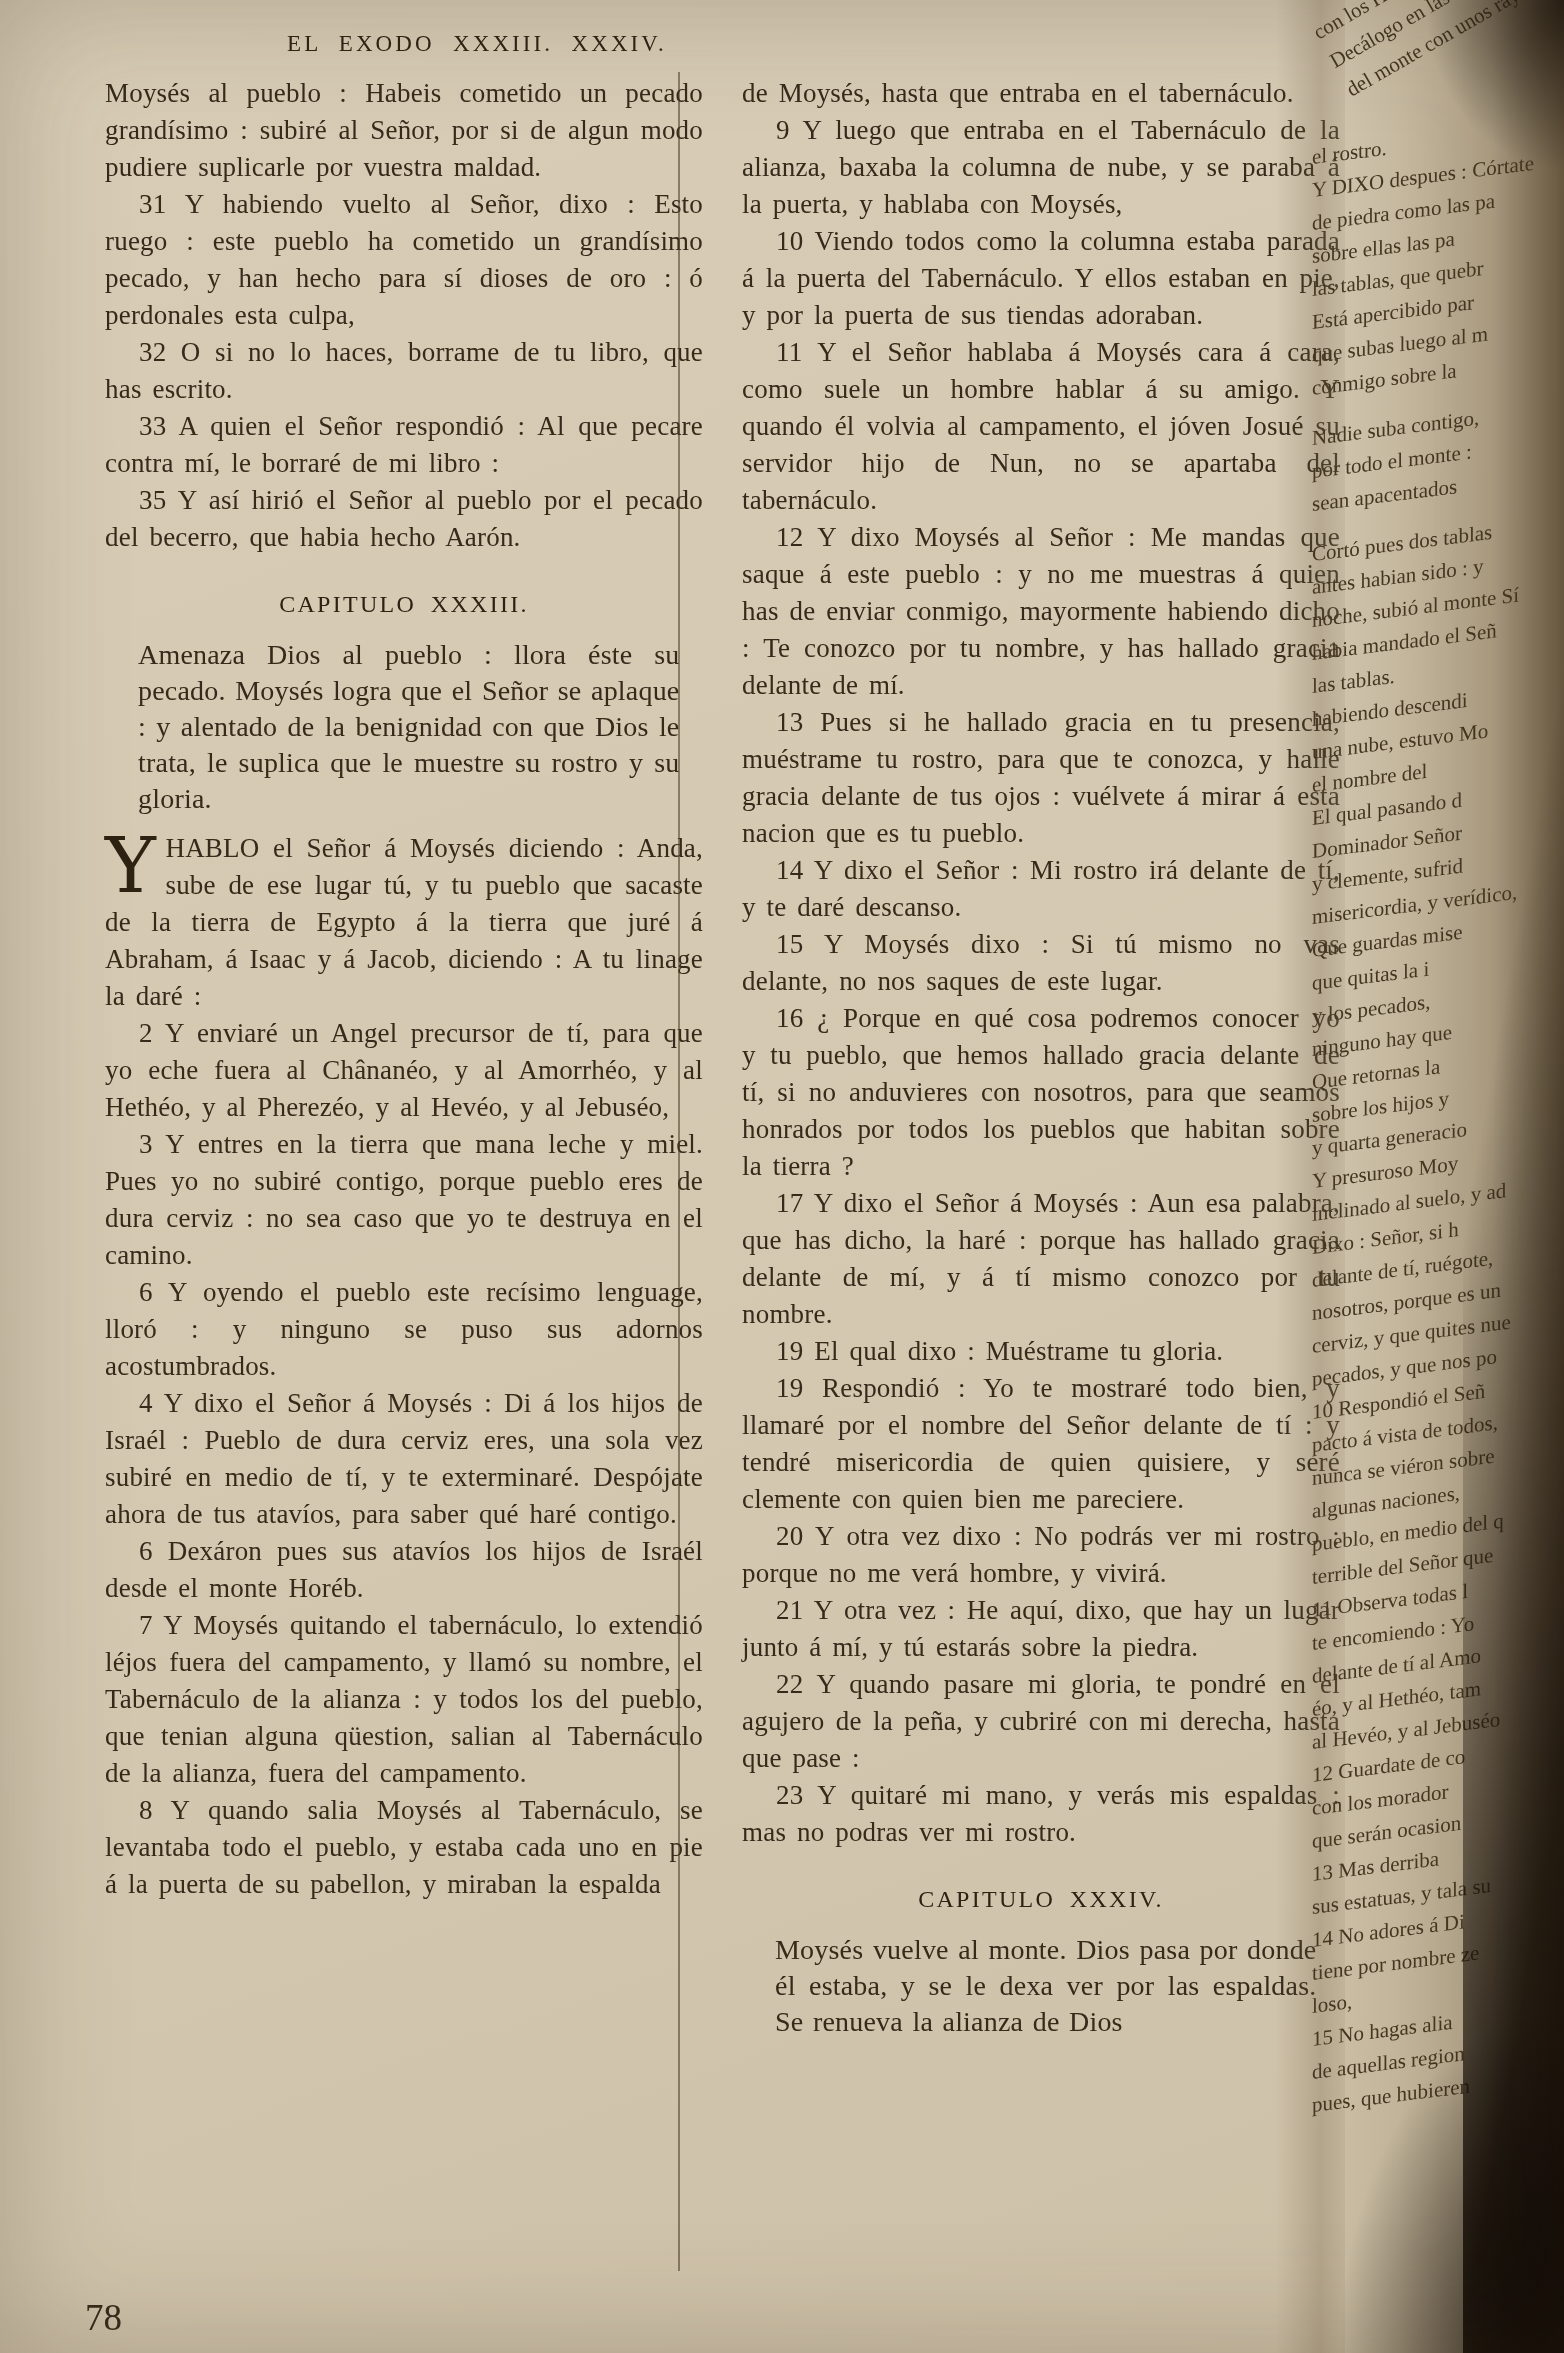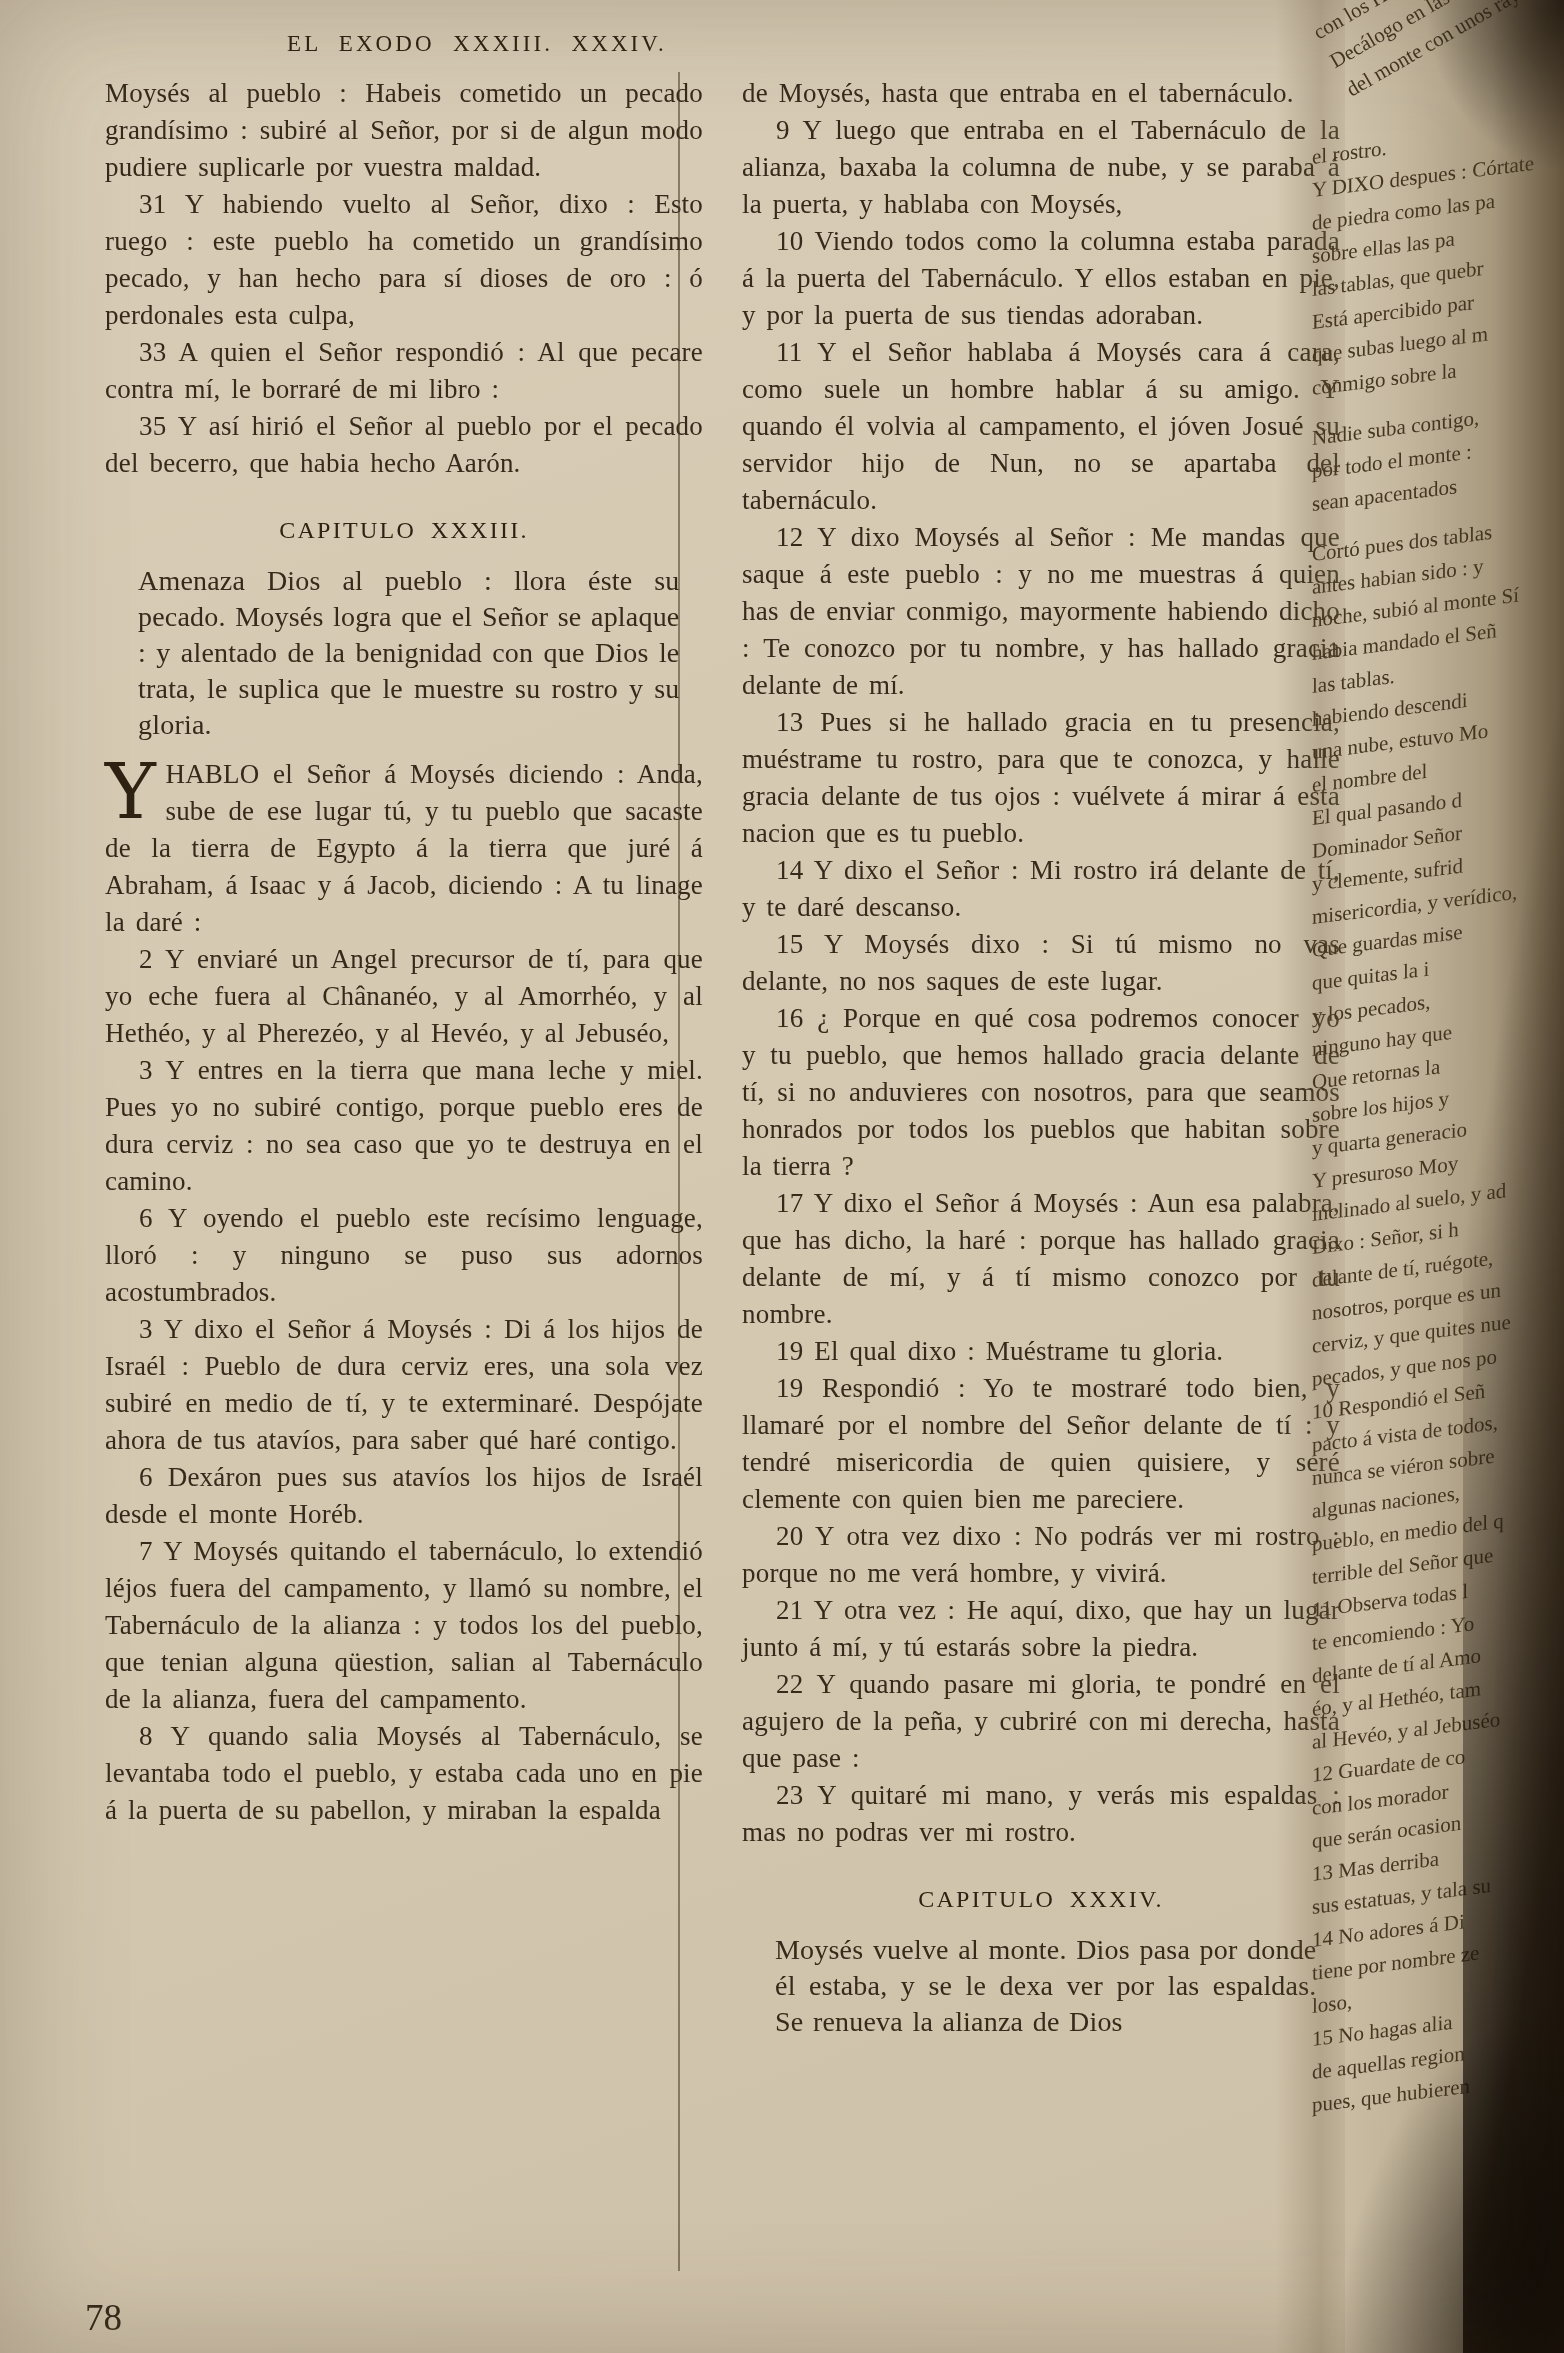--- a/index.html
+++ b/index.html
@@ -94,29 +94,30 @@
 </head>
 <body>
 
 <div class="scan">
 
   <div class="running-head">EL EXODO XXXIII. XXXIV.</div>
 
   <div class="col col-left" id="left-col">
       <p class="verse no-indent">Moysés al pueblo : Habeis cometido un pecado grandísimo : subiré al Señor, por si de algun modo pudiere suplicarle por vuestra maldad.</p>
       <p class="verse">31 Y habiendo vuelto al Señor, dixo : Esto ruego : este pueblo ha cometido un grandísimo pecado, y han hecho para sí dioses de oro : ó perdonales esta culpa,</p>
+      <p class="verse">32 O si no lo haces, borrame de tu libro, que has escrito.</p>
       <p class="verse">33 A quien el Señor respondió : Al que pecare contra mí, le borraré de mi libro :</p>
       <p class="verse">35 Y así hirió el Señor al pueblo por el pecado del becerro, que habia hecho Aarón.</p>
       <div class="chapter-heading">CAPITULO XXXIII.</div>
       <div class="argument">Amenaza Dios al pueblo : llora éste su pecado. Moysés logra que el Señor se aplaque : y alentado de la benignidad con que Dios le trata, le suplica que le muestre su rostro y su gloria.</div>
       <p class="verse no-indent"><span class="dropcap">Y</span>HABLO el Señor á Moysés diciendo : Anda, sube de ese lugar tú, y tu pueblo que sacaste de la tierra de Egypto á la tierra que juré á Abraham, á Isaac y á Jacob, diciendo : A tu linage la daré :</p>
       <p class="verse">2 Y enviaré un Angel precursor de tí, para que yo eche fuera al Chânanéo, y al Amorrhéo, y al Hethéo, y al Pherezéo, y al Hevéo, y al Jebuséo,</p>
       <p class="verse">3 Y entres en la tierra que mana leche y miel. Pues yo no subiré contigo, porque pueblo eres de dura cerviz : no sea caso que yo te destruya en el camino.</p>
       <p class="verse">6 Y oyendo el pueblo este recísimo lenguage, lloró : y ninguno se puso sus adornos acostumbrados.</p>
-      <p class="verse">3 Y dixo el Señor á Moysés : Di á los hijos de Israél : Pueblo de dura cerviz eres, una sola vez subiré en medio de tí, y te exterminaré. Despójate ahora de tus atavíos, para saber qué haré contigo.</p>
+      <p class="verse">4 Y dixo el Señor á Moysés : Di á los hijos de Israél : Pueblo de dura cerviz eres, una sola vez subiré en medio de tí, y te exterminaré. Despójate ahora de tus atavíos, para saber qué haré contigo.</p>
       <p class="verse">6 Dexáron pues sus atavíos los hijos de Israél desde el monte Horéb.</p>
       <p class="verse">7 Y Moysés quitando el tabernáculo, lo extendió léjos fuera del campamento, y llamó su nombre, el Tabernáculo de la alianza : y todos los del pueblo, que tenian alguna qüestion, salian al Tabernáculo de la alianza, fuera del campamento.</p>
       <p class="verse">8 Y quando salia Moysés al Tabernáculo, se levantaba todo el pueblo, y estaba cada uno en pie á la puerta de su pabellon, y miraban la espalda</p>
     </div>
 
   <div class="col-divider"></div>
 
   <div class="col col-right" id="right-col">
       <p class="verse no-indent">de Moysés, hasta que entraba en el tabernáculo.</p>
       <p class="verse">9 Y luego que entraba en el Tabernáculo de la alianza, baxaba la columna de nube, y se paraba á la puerta, y hablaba con Moysés,</p>

